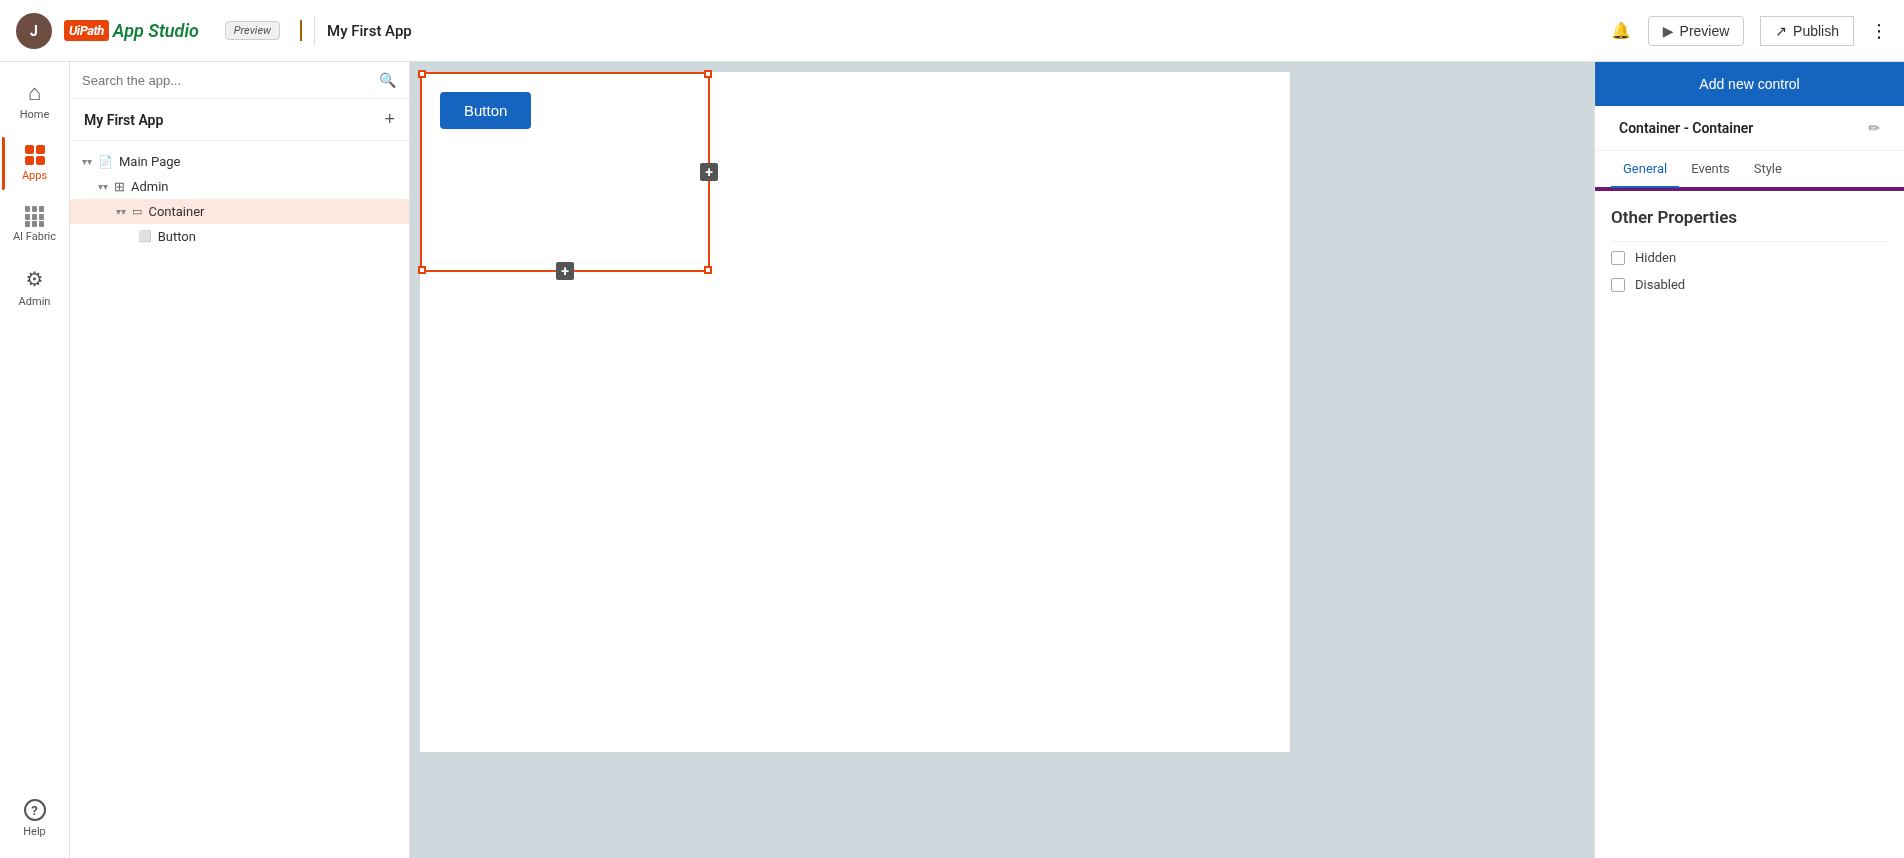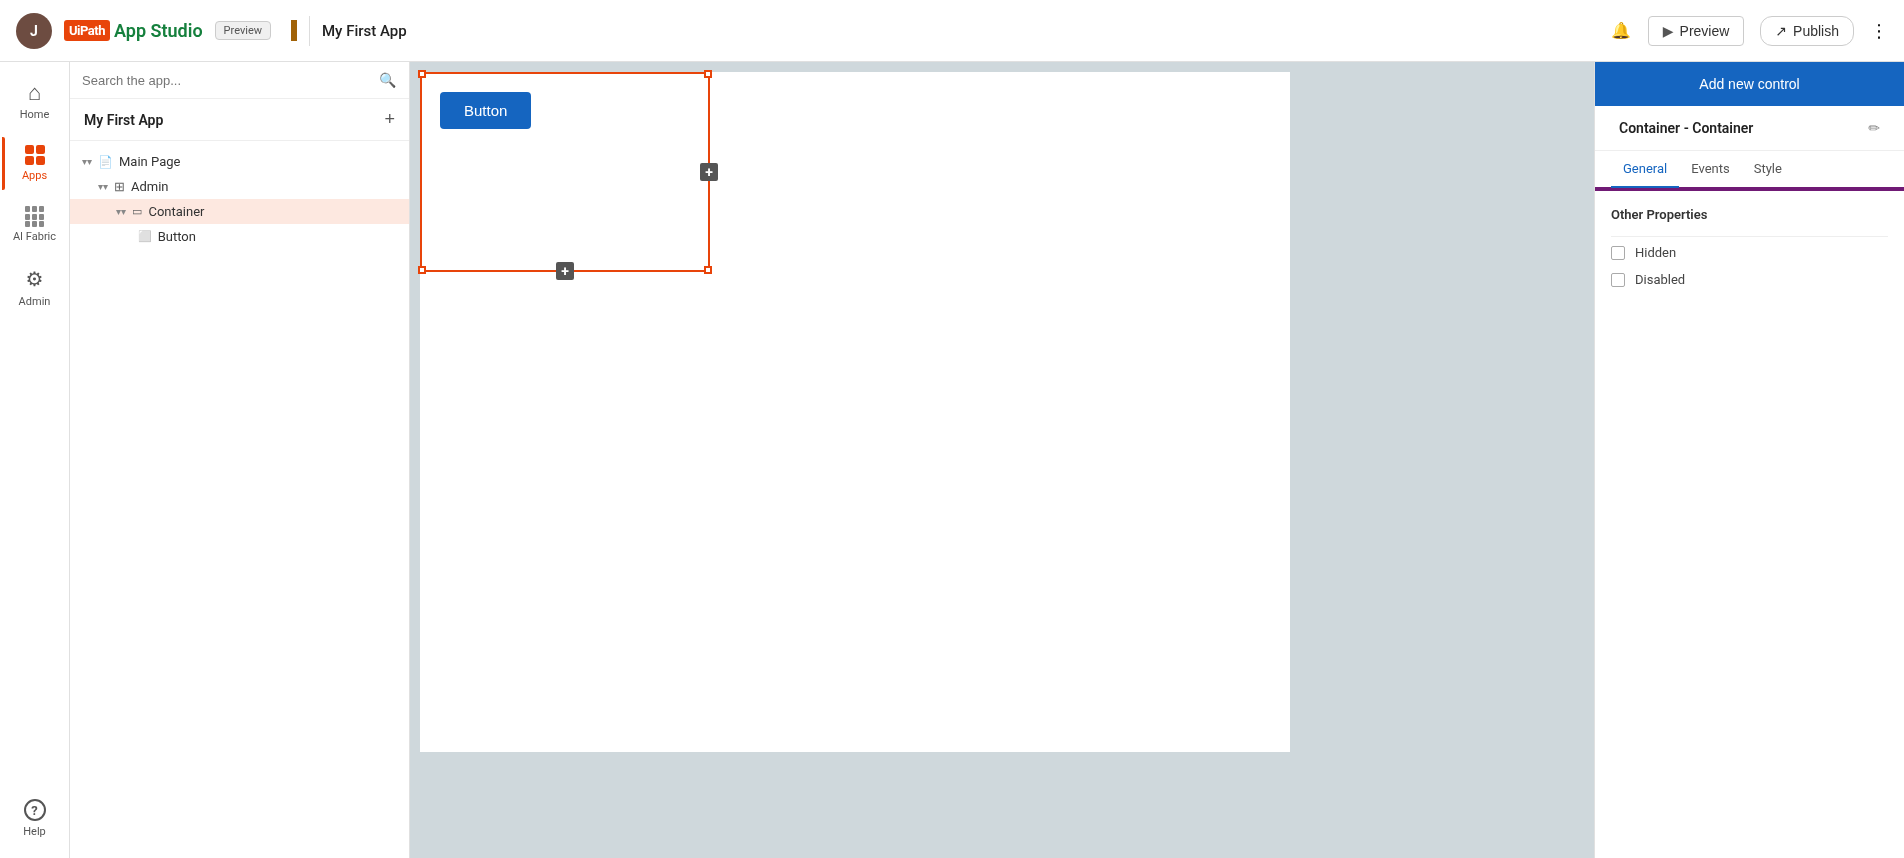--- a/index.html
+++ b/index.html
@@ -10,21 +10,21 @@
       display: flex; align-items: center; height: 62px;
       border-bottom: 1px solid #e0e0e0; padding: 0 16px; gap: 12px;
       position: fixed; top: 0; left: 0; right: 0; z-index: 100; background: #fff;
     }
     .header-avatar {
       width: 36px; height: 36px; border-radius: 50%; background: #6d4c41;
       display: flex; align-items: center; justify-content: center;
       color: white; font-size: 14px; font-weight: bold; flex-shrink: 0;
     }
     .header-logo {
-      display: flex; align-items: center; gap: 8px; border-right: 6px solid #a16207; padding-right: 20px;
+      display: flex; align-items: center; gap: 22px; border-right: 2px solid #a16207; padding-right: 20px; font-style: italic;
     }
     .uipath-logo {
       display: flex; align-items: center; gap: 4px;
     }
     .logo-bracket {
       background: #e8440a; color: white; font-weight: bold; font-size: 13px;
       padding: 3px 5px; border-radius: 3px; letter-spacing: -0.5px;
     }
     .logo-text {
       font-size: 18px; font-weight: 600; color: #15803d; margin-right: 4px;
@@ -36,21 +36,21 @@
     .header-divider { width: 1px; height: 30px; background: #ddd; }
     .header-app-name { font-size: 15px; color: #222; font-weight: 500; flex: 1; }
     .header-actions { display: flex; align-items: center; gap: 16px; margin-left: auto; }
     .header-preview-btn {
       display: flex; align-items: center; gap: 6px;
       border: 1px solid #ccc; border-radius: 4px; padding: 6px 14px;
       cursor: pointer; font-size: 14px; color: #333; background: #fff;
     }
     .header-publish-btn {
       display: flex; align-items: center; gap: 6px;
-      border: 1px solid #ccc; border-radius: 12px; padding: 6px 14px;
+      border: 1px solid #ccc; border-radius: 0; padding: 6px 14px;
       cursor: pointer; font-size: 14px; color: #333; background: #fff;
     }
 
     
     .main-layout {
       display: flex; margin-top: 62px; height: calc(100vh - 62px);
     }
 
     
     .icon-sidebar {
@@ -144,21 +144,21 @@
     .right-tabs {
       display: flex; border-bottom: 4px solid #701a75;
       padding: 0 16px;
     }
     .right-tab {
       padding: 10px 12px; font-size: 13px; cursor: pointer; color: #555;
       border-bottom: 2px solid transparent; margin-bottom: -1px;
     }
     .right-tab.active { color: #1565c0; border-bottom: 2px solid #1565c0; }
     .right-content { padding: 16px; }
-    .section-title { font-size: 13px; font-weight: 600; color: #333; margin-bottom: 14px; }
+    .section-title { font-size: 17px; font-weight: 600; color: #333; margin-bottom: 14px; }
     .property-row {
       display: flex; align-items: center; gap: 10px; margin-bottom: 12px;
     }
     .checkbox {
       width: 14px; height: 14px; border: 1.5px solid #aaa; border-radius: 2px;
       background: white; flex-shrink: 0;
     }
     .property-label { font-size: 13px; color: #444; }
     .divider { border: none; border-top: 1px solid #eee; margin: 8px 0; }
     .apps-icon { 

